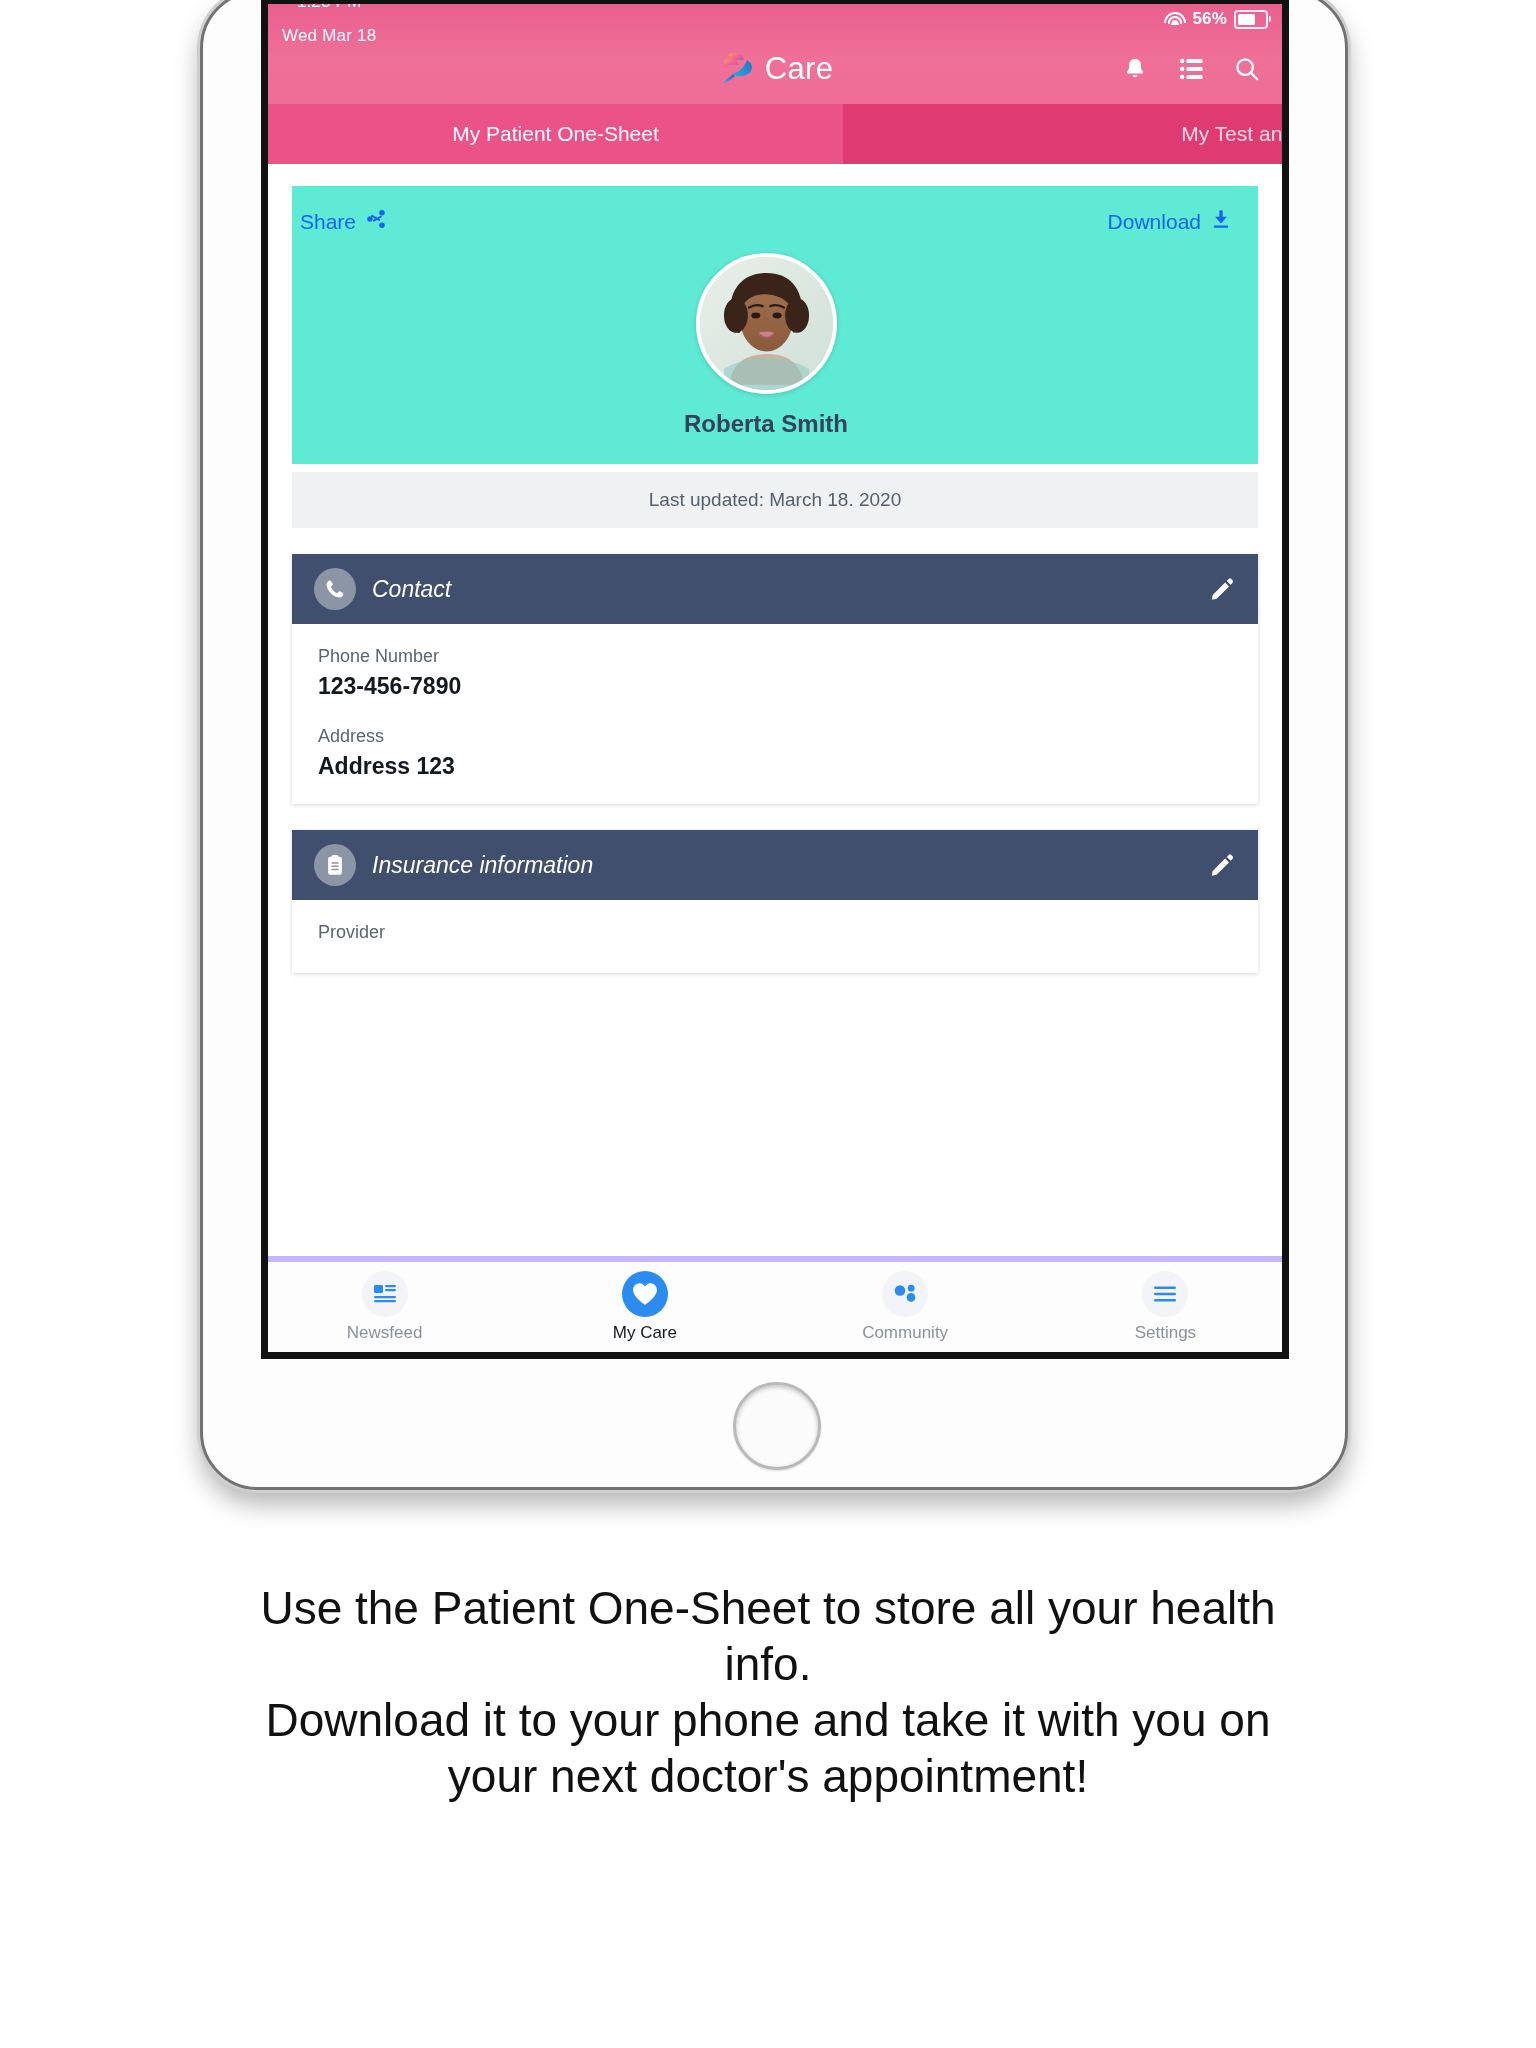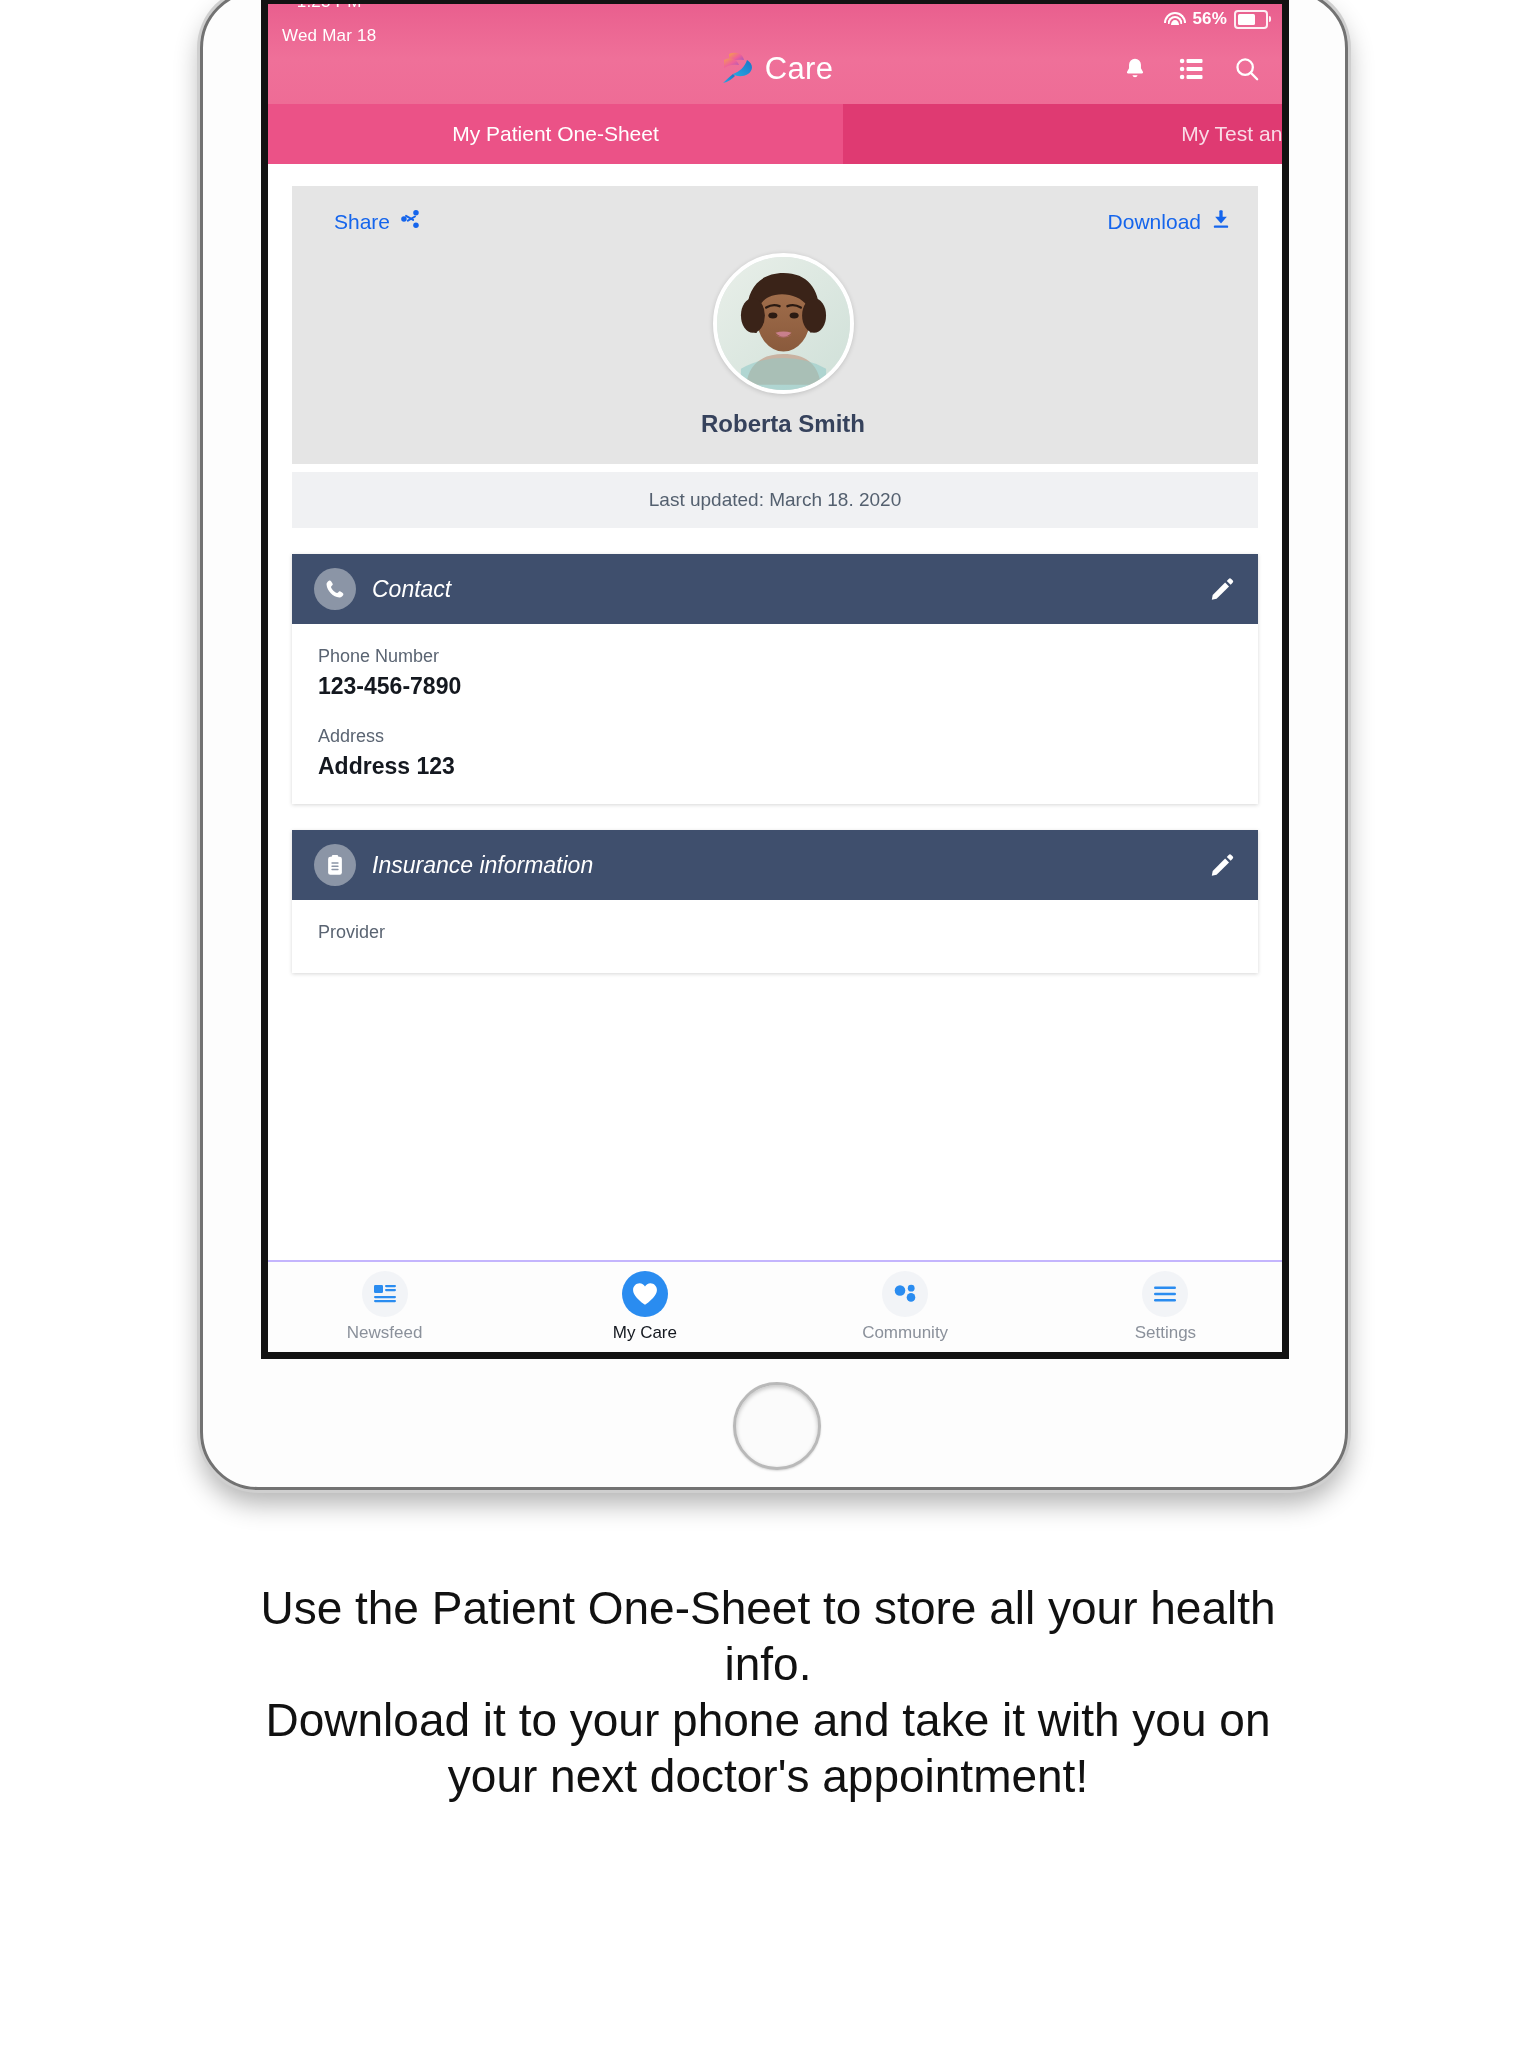--- a/index.html
+++ b/index.html
@@ -99,22 +99,22 @@
     color:#ffffff; font-size:21px;
   }
   .tab.active{ background:#eb5287; flex:0 0 575px; }
   .tab.inactive{ background:#df3a72; flex:1 1 auto; justify-content:flex-end; padding-right:0; color:#f9dbe6;}
   .tab.inactive span{ transform:translateX(12px); }
 
   
   .content{ background:#ffffff; padding:22px 24px 0 24px; position:relative; height:1188px; box-sizing:border-box;}
 
   .hero{
-    background:#e5e5e5;
-    padding:22px 26px 26px 42px;
+    background:#5eead4;
+    padding:22px 26px 26px 8px;
     position:relative;
   }
   .hero-actions{ display:flex; justify-content:space-between; align-items:center;}
   .link{ color:#1565ec; font-size:21px; display:flex;align-items:center;gap:9px; font-weight:400;}
   .avatar-wrap{ display:flex;flex-direction:column;align-items:center; margin-top:18px;}
   .avatar{
     width:133px;height:133px;border-radius:50%;
     border:4px solid #ffffff;
     box-shadow:0 1px 5px rgba(0,0,0,.16);
     overflow:hidden; position:relative;
@@ -146,21 +146,21 @@
   .card-body{ padding:22px 26px 24px 26px;}
   .field{ margin-bottom:26px;}
   .field:last-child{margin-bottom:0;}
   .field-label{ font-size:18px;color:#5a6472; margin-bottom:6px;}
   .field-value{ font-size:23px;color:#14181f;font-weight:bold;}
 
   
   .tabbar{
     position:absolute; left:0; right:0; bottom:0;
     height:90px; background:#fdfdfd;
-    border-top:2px solid #c4b5fd;
+    border-top:6px solid #c4b5fd;
     display:flex; align-items:center;gap:27px;
   }
   .tabbar-item{ flex:1; display:flex;flex-direction:column;align-items:center;gap:6px;}
   .tb-ico{ width:46px;height:46px;border-radius:50%;background:#f2f4f7;display:flex;align-items:center;justify-content:center;}
   .tb-ico.active{ background:#2a8cf0; }
   .tb-label{ font-size:17px;color:#8b919b;}
   .tb-label.active{ color:#14181f;}
 
   
   #caption{

